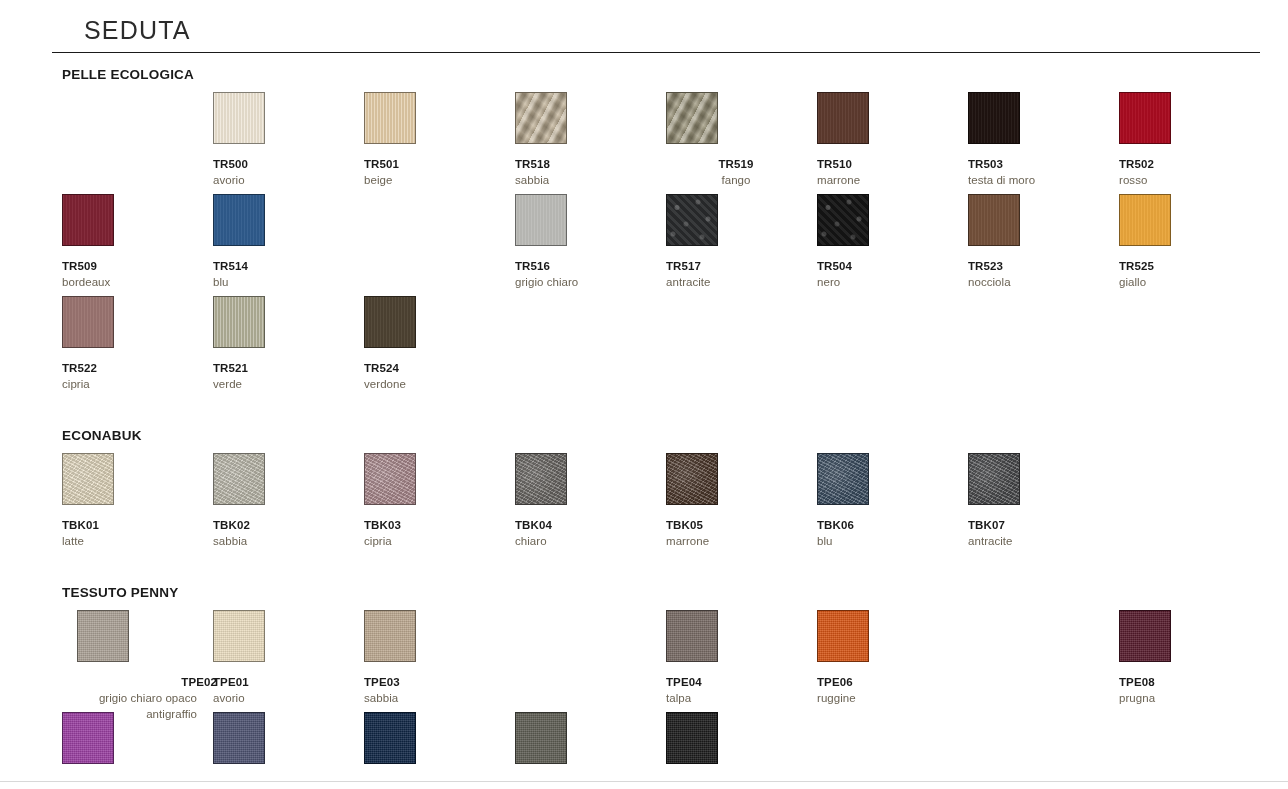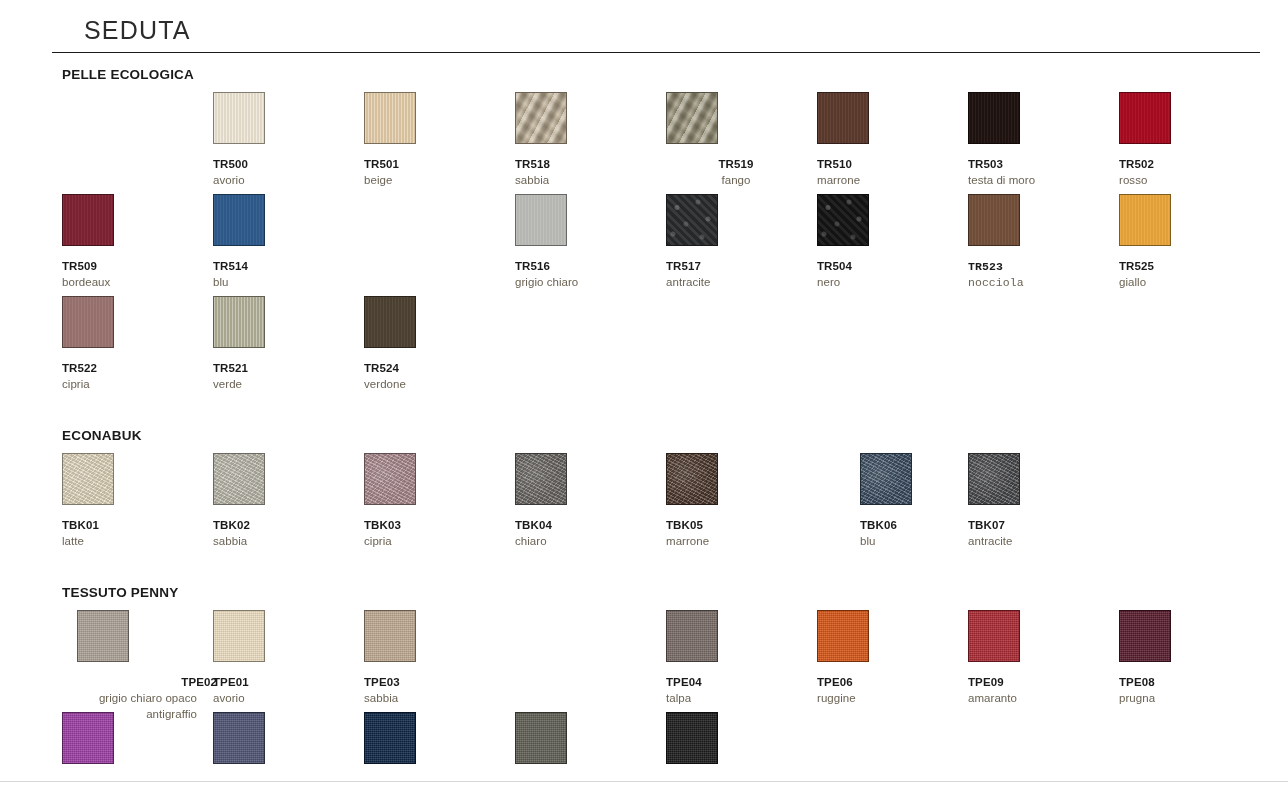--- a/index.html
+++ b/index.html
@@ -211,21 +211,21 @@
             <div class="code">TR517</div>
             <div class="cname">antracite</div>
           </div>
           <div class="cell" style="left: 755px;">
             <div class="swatch" style="background: rgb(23, 23, 23);">
               <div class="tex" style="background-image: radial-gradient(circle at 20% 25%, rgba(255, 255, 255, 0.22) 0px, rgba(255, 255, 255, 0.22) 2px, transparent 3px), radial-gradient(circle at 62% 14%, rgba(255, 255, 255, 0.18) 0px, rgba(255, 255, 255, 0.18) 2px, transparent 3px), radial-gradient(circle at 82% 48%, rgba(255, 255, 255, 0.2) 0px, rgba(255, 255, 255, 0.2) 2px, transparent 3px), radial-gradient(circle at 38% 58%, rgba(255, 255, 255, 0.16) 0px, rgba(255, 255, 255, 0.16) 2px, transparent 3px), radial-gradient(circle at 12% 78%, rgba(255, 255, 255, 0.18) 0px, rgba(255, 255, 255, 0.18) 2px, transparent 3px), radial-gradient(circle at 70% 84%, rgba(255, 255, 255, 0.16) 0px, rgba(255, 255, 255, 0.16) 2px, transparent 3px), repeating-linear-gradient(45deg, rgba(0, 0, 0, 0.18) 0px, rgba(0, 0, 0, 0.18) 3px, rgba(255, 255, 255, 0.05) 3px, rgba(255, 255, 255, 0.05) 6px);"></div>
             </div>
             <div class="code">TR504</div>
             <div class="cname">nero</div>
           </div>
-          <div class="cell" style="left: 906px; font-family: Liberation Mono, monospace;">
+          <div class="cell" style="left: 906px;">
             <div class="swatch" style="background: rgb(115, 80, 58);">
               <div class="tex" style="background-image: repeating-linear-gradient(90deg, rgba(255, 255, 255, 0.05) 0px, rgba(255, 255, 255, 0.05) 1px, rgba(0, 0, 0, 0.04) 1px, rgba(0, 0, 0, 0.04) 3px);"></div>
             </div>
             <div class="code">TR523</div>
             <div class="cname">nocciola</div>
           </div>
           <div class="cell" style="left: 1057px;">
             <div class="swatch" style="background: rgb(234, 166, 59);">
               <div class="tex" style="background-image: repeating-linear-gradient(90deg, rgba(255, 255, 255, 0.05) 0px, rgba(255, 255, 255, 0.05) 1px, rgba(0, 0, 0, 0.04) 1px, rgba(0, 0, 0, 0.04) 3px);"></div>
             </div>
@@ -291,21 +291,21 @@
             <div class="code">TBK04</div>
             <div class="cname">chiaro</div>
           </div>
           <div class="cell" style="left: 604px;">
             <div class="swatch" style="background: rgb(78, 57, 44);">
               <div class="tex" style="background-image: repeating-linear-gradient(27deg, rgba(255, 255, 255, 0.22) 0px, rgba(255, 255, 255, 0.22) 1px, rgba(0, 0, 0, 0.1) 1px, rgba(0, 0, 0, 0.1) 3px), repeating-linear-gradient(-51deg, rgba(255, 255, 255, 0.14) 0px, rgba(255, 255, 255, 0.14) 1px, rgba(0, 0, 0, 0.09) 1px, rgba(0, 0, 0, 0.09) 4px), radial-gradient(circle at 33% 40%, rgba(255, 255, 255, 0.14), transparent 60%);"></div>
             </div>
             <div class="code">TBK05</div>
             <div class="cname">marrone</div>
           </div>
-          <div class="cell" style="left: 755px; margin-left: 43px;">
+          <div class="cell" style="left: 755px;">
             <div class="swatch" style="background: rgb(60, 79, 99);">
               <div class="tex" style="background-image: repeating-linear-gradient(27deg, rgba(255, 255, 255, 0.22) 0px, rgba(255, 255, 255, 0.22) 1px, rgba(0, 0, 0, 0.1) 1px, rgba(0, 0, 0, 0.1) 3px), repeating-linear-gradient(-51deg, rgba(255, 255, 255, 0.14) 0px, rgba(255, 255, 255, 0.14) 1px, rgba(0, 0, 0, 0.09) 1px, rgba(0, 0, 0, 0.09) 4px), radial-gradient(circle at 33% 40%, rgba(255, 255, 255, 0.14), transparent 60%);"></div>
             </div>
             <div class="code">TBK06</div>
             <div class="cname">blu</div>
           </div>
           <div class="cell" style="left: 906px;">
             <div class="swatch" style="background: rgb(75, 76, 78);">
               <div class="tex" style="background-image: repeating-linear-gradient(27deg, rgba(255, 255, 255, 0.22) 0px, rgba(255, 255, 255, 0.22) 1px, rgba(0, 0, 0, 0.1) 1px, rgba(0, 0, 0, 0.1) 3px), repeating-linear-gradient(-51deg, rgba(255, 255, 255, 0.14) 0px, rgba(255, 255, 255, 0.14) 1px, rgba(0, 0, 0, 0.09) 1px, rgba(0, 0, 0, 0.09) 4px), radial-gradient(circle at 33% 40%, rgba(255, 255, 255, 0.14), transparent 60%);"></div>
             </div>
@@ -348,27 +348,20 @@
             <div class="code">TPE04</div>
             <div class="cname">talpa</div>
           </div>
           <div class="cell" style="left: 755px;">
             <div class="swatch" style="background: rgb(214, 84, 19);">
               <div class="tex" style="background-image: repeating-linear-gradient(0deg, rgba(255, 255, 255, 0.1) 0px, rgba(255, 255, 255, 0.1) 1px, rgba(0, 0, 0, 0.07) 1px, rgba(0, 0, 0, 0.07) 2px), repeating-linear-gradient(90deg, rgba(255, 255, 255, 0.08) 0px, rgba(255, 255, 255, 0.08) 1px, rgba(0, 0, 0, 0.06) 1px, rgba(0, 0, 0, 0.06) 2px);"></div>
             </div>
             <div class="code">TPE06</div>
             <div class="cname">ruggine</div>
           </div>
-          <div class="cell" style="left: 906px;">
-            <div class="swatch" style="background: rgb(169, 40, 50);">
-              <div class="tex" style="background-image: repeating-linear-gradient(0deg, rgba(255, 255, 255, 0.1) 0px, rgba(255, 255, 255, 0.1) 1px, rgba(0, 0, 0, 0.07) 1px, rgba(0, 0, 0, 0.07) 2px), repeating-linear-gradient(90deg, rgba(255, 255, 255, 0.08) 0px, rgba(255, 255, 255, 0.08) 1px, rgba(0, 0, 0, 0.06) 1px, rgba(0, 0, 0, 0.06) 2px);"></div>
-            </div>
-            <div class="code">TPE09</div>
-            <div class="cname">amaranto</div>
-          </div>
           <div class="cell" style="left: 1057px;">
             <div class="swatch" style="background: rgb(86, 27, 44);">
               <div class="tex" style="background-image: repeating-linear-gradient(0deg, rgba(255, 255, 255, 0.1) 0px, rgba(255, 255, 255, 0.1) 1px, rgba(0, 0, 0, 0.07) 1px, rgba(0, 0, 0, 0.07) 2px), repeating-linear-gradient(90deg, rgba(255, 255, 255, 0.08) 0px, rgba(255, 255, 255, 0.08) 1px, rgba(0, 0, 0, 0.06) 1px, rgba(0, 0, 0, 0.06) 2px);"></div>
             </div>
             <div class="code">TPE08</div>
             <div class="cname">prugna</div>
           </div>
         </div>
         <div class="row row-clipped">
           <div class="cell" style="left: 0px;">

